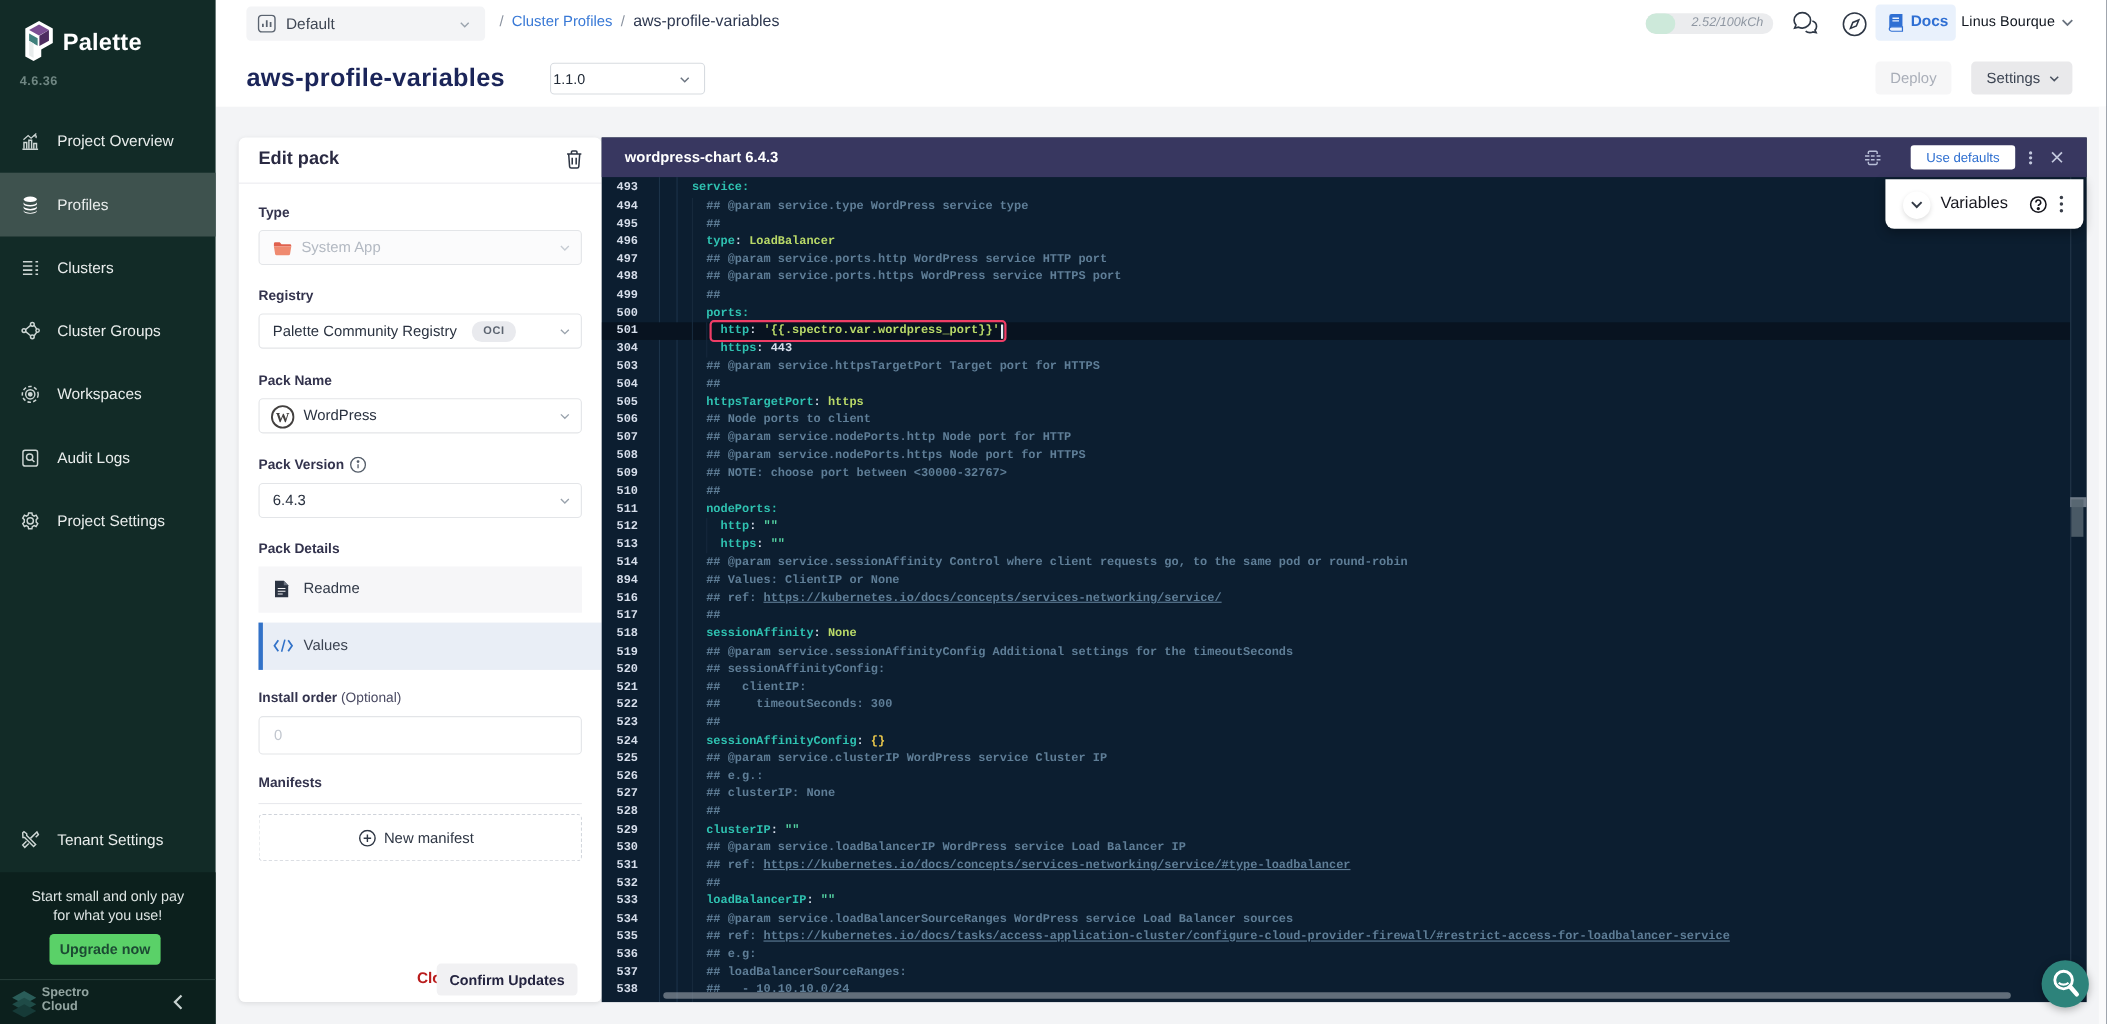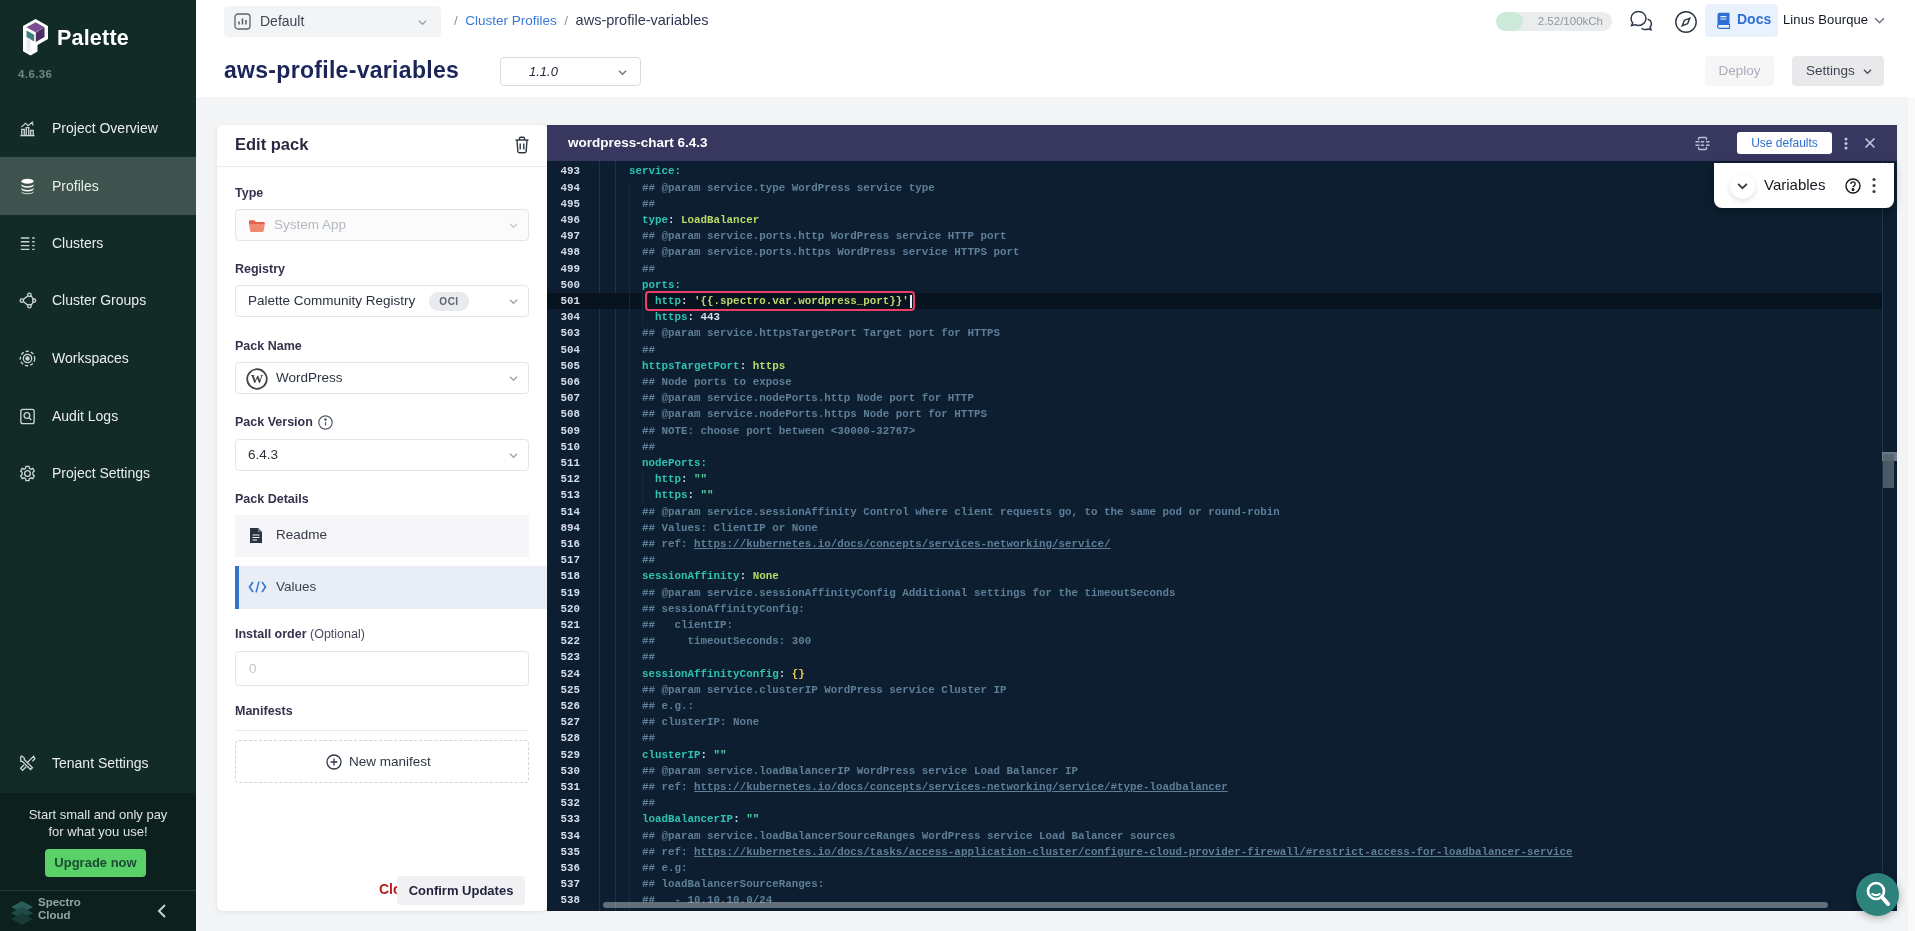--- a/index.html
+++ b/index.html
@@ -53,27 +53,27 @@
         <path d="M5 11.5 v-3 M8.5 11.5 v-6 M12 11.5 v-4.5" stroke-width="1.6"></path>
       </svg>
     <div class="abs" style="left:36px;top:7px;font-size:14px;color:#3f4754;">Default</div>
     <svg class="chev" style="right:14px;" viewBox="0 0 10 6" fill="none" stroke="#9aa3ad" stroke-width="1.4">
         <path d="M1 1 L5 5 L9 1"></path>
       </svg>
   </div>
   <div id="crumb"><span style="color:#8b93a0;">/</span>&nbsp;&nbsp;<span style="color:#3979d6;">Cluster Profiles</span>&nbsp;&nbsp;<span style="color:#8b93a0;">/</span>&nbsp;&nbsp;<span style="color:#2e3850;font-size:14.5px;">aws-profile-variables</span></div>
   <div id="pagetitle">aws-profile-variables</div>
   <div id="versel">
-    <div class="abs" style="left:28px;top:6px;font-size:13px;color:#222b38;font-style:italic;">1.1.0</div>
+    <div class="abs" style="left:2px;top:6px;font-size:13px;color:#222b38;">1.1.0</div>
     <svg class="chev" style="right:13px;" viewBox="0 0 10 6" fill="none" stroke="#6b7480" stroke-width="1.5">
         <path d="M1 1 L5 5 L9 1"></path>
       </svg>
   </div>
 
-  <div class="abs" style="left:1300px;top:12px;width:116px;height:19px;background:#ebecee;border-radius:10px;overflow:hidden;">
+  <div class="abs" style="left:1300px;top:12px;width:116px;height:19px;background:#ebecee;border-radius:10px;overflow:hidden;font-style:italic;">
     <div class="abs" style="left:0;top:0;width:27px;height:19px;background:#cde9da;border-radius:10px;"></div>
     <div class="abs" style="right:9px;top:3px;font-size:11.5px;color:#8f97a2;">2.52/100kCh</div>
   </div>
   <svg class="abs" style="left:1432px;top:10px" width="26" height="23" viewBox="0 0 26 23" fill="none" stroke="#2e3745" stroke-width="1.5">
       <path d="M10.5 15.5 c-1.2 0 -2.4 -.3 -3.4 -.8 L3.5 15.5 l1.2 -2.8 C3.6 11.5 3 10 3 8.4 3 4.6 6.4 1.5 10.5 1.5 s7.5 3.1 7.5 6.9 -3.4 7.1 -7.5 7.1 Z"></path>
       <path d="M13.5 18.2 c1 .9 2.4 1.4 3.9 1.4 1 0 1.9 -.2 2.7 -.6 l2.9 .7 -1 -2.3 c.9 -.9 1.4 -2.1 1.4 -3.4 0 -2.3 -1.6 -4.2 -3.8 -4.9"></path>
     </svg>
   <svg class="abs" style="left:1478px;top:10px" width="24" height="24" viewBox="0 0 24 24" fill="none" stroke="#2e3745" stroke-width="1.4">
       <circle cx="12" cy="12" r="10.2"></circle>
       <path d="M15.8 8.2 L13.6 13.6 L8.2 15.8 L10.4 10.4 Z"></path>
@@ -322,21 +322,21 @@
 <div class="cl" style="top:50.9px"><span class="ln">496</span><span class="ct"><span class="k">  type</span><span class="w">: </span><span class="v">LoadBalancer</span></span></div>
 <div class="cl" style="top:67.1px"><span class="ln">497</span><span class="ct"><span class="c">  ## @param service.ports.http WordPress service HTTP port</span></span></div>
 <div class="cl" style="top:83.3px"><span class="ln">498</span><span class="ct"><span class="c">  ## @param service.ports.https WordPress service HTTPS port</span></span></div>
 <div class="cl" style="top:99.5px"><span class="ln">499</span><span class="ct"><span class="c">  ##</span></span></div>
 <div class="cl" style="top:115.7px"><span class="ln">500</span><span class="ct"><span class="k">  ports:</span></span></div>
 <div class="cl" style="top:131.9px"><span class="ln">501</span><span class="ct"><span class="k">    http</span><span class="w">: </span><span class="v">'{{.spectro.var.wordpress_port}}'</span></span></div>
 <div class="cl" style="top:148.1px"><span class="ln">304</span><span class="ct"><span class="k">    https</span><span class="w">: </span><span class="w">443</span></span></div>
 <div class="cl" style="top:164.3px"><span class="ln">503</span><span class="ct"><span class="c">  ## @param service.httpsTargetPort Target port for HTTPS</span></span></div>
 <div class="cl" style="top:180.5px"><span class="ln">504</span><span class="ct"><span class="c">  ##</span></span></div>
 <div class="cl" style="top:196.7px"><span class="ln">505</span><span class="ct"><span class="k">  httpsTargetPort</span><span class="w">: </span><span class="v">https</span></span></div>
-<div class="cl" style="top:212.9px"><span class="ln">506</span><span class="ct"><span class="c">  ## Node ports to expose</span></span></div>
+<div class="cl" style="top:212.9px"><span class="ln">506</span><span class="ct"><span class="c">  ## Node ports to client</span></span></div>
 <div class="cl" style="top:229.1px"><span class="ln">507</span><span class="ct"><span class="c">  ## @param service.nodePorts.http Node port for HTTP</span></span></div>
 <div class="cl" style="top:245.3px"><span class="ln">508</span><span class="ct"><span class="c">  ## @param service.nodePorts.https Node port for HTTPS</span></span></div>
 <div class="cl" style="top:261.5px"><span class="ln">509</span><span class="ct"><span class="c">  ## NOTE: choose port between &lt;30000-32767&gt;</span></span></div>
 <div class="cl" style="top:277.7px"><span class="ln">510</span><span class="ct"><span class="c">  ##</span></span></div>
 <div class="cl" style="top:293.9px"><span class="ln">511</span><span class="ct"><span class="k">  nodePorts:</span></span></div>
 <div class="cl" style="top:310.1px"><span class="ln">512</span><span class="ct"><span class="k">    http</span><span class="w">: </span><span class="g">""</span></span></div>
 <div class="cl" style="top:326.3px"><span class="ln">513</span><span class="ct"><span class="k">    https</span><span class="w">: </span><span class="g">""</span></span></div>
 <div class="cl" style="top:342.5px"><span class="ln">514</span><span class="ct"><span class="c">  ## @param service.sessionAffinity Control where client requests go, to the same pod or round-robin</span></span></div>
 <div class="cl" style="top:358.7px"><span class="ln">894</span><span class="ct"><span class="c">  ## Values: ClientIP or None</span></span></div>
 <div class="cl" style="top:374.9px"><span class="ln">516</span><span class="ct"><span class="c">  ## ref: </span><span class="u">https://kubernetes.io/docs/concepts/services-networking/service/</span></span></div>

